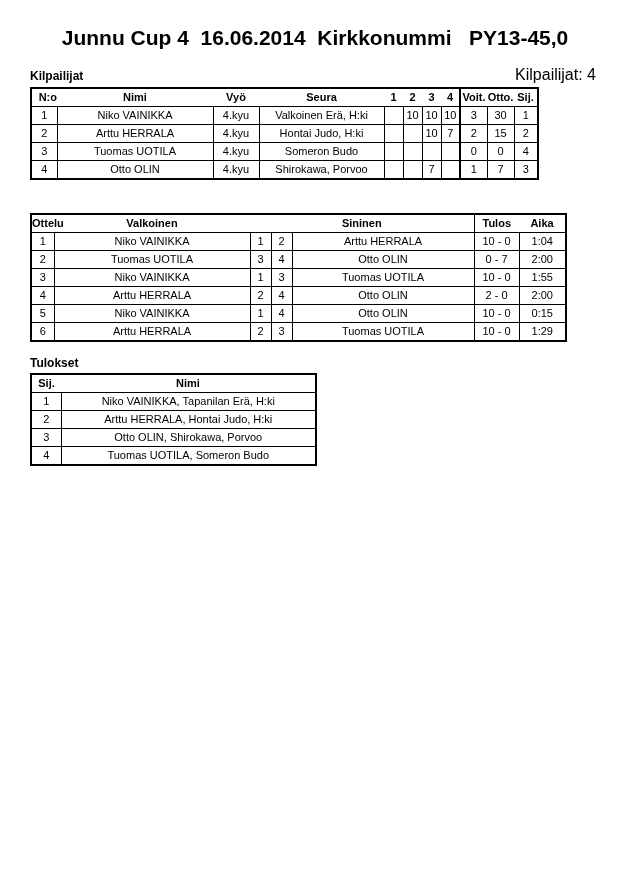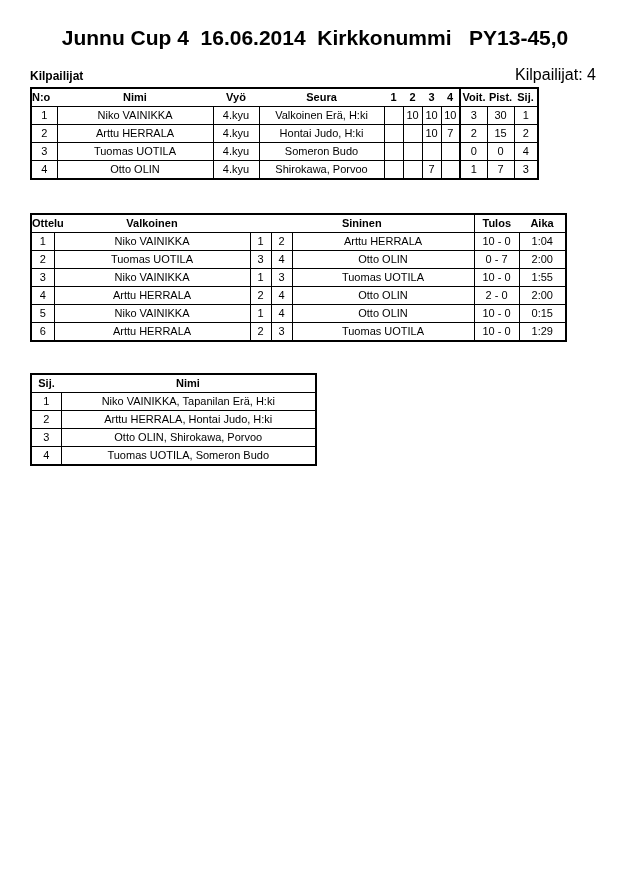--- a/index.html
+++ b/index.html
@@ -45,21 +45,21 @@
   }
   .tbl thead th{
     border:none;border-bottom:1px solid #000;
     font-weight:bold;overflow:visible;white-space:nowrap;
   }
   .tbl tbody td{
     border:1px solid #000;overflow:hidden;white-space:nowrap;
   }
   .c{text-align:center;}
   .l{text-align:center;padding-left:7px;}
-  .hl{text-align:left;padding-left:2px;}
+  .hl{text-align:right;padding-left:2px;}
   .thick-left{border-left:2px solid #000 !important;}
   .thin-left{border-left:1px solid #000 !important;}
 </style>
 </head>
 <body>
 
 <div class="page">
 
   <div class="doc-title">Junnu Cup 4  16.06.2014  Kirkkonummi   PY13-45,0</div>
   <div class="count-label">Kilpailijat: 4</div>
@@ -84,21 +84,21 @@
       <tr>
         <th class="hl">N:o</th>
         <th class="c">Nimi</th>
         <th class="c">Vyö</th>
         <th class="c">Seura</th>
         <th class="c">1</th>
         <th class="c">2</th>
         <th class="c">3</th>
         <th class="c">4</th>
         <th class="c thick-left">Voit.</th>
-        <th class="c">Pist.</th>
+        <th class="c">Otto.</th>
         <th class="c">Sij.</th>
       </tr>
     </thead>
     <tbody>
       <tr>
         <td class="c">1</td>
         <td class="l">Niko VAINIKKA</td>
         <td class="c">4.kyu</td>
         <td class="l">Valkoinen Erä, H:ki</td>
         <td class="c"></td>
@@ -222,20 +222,21 @@
         <td class="l">Arttu HERRALA</td>
         <td class="c">2</td>
         <td class="c">3</td>
         <td class="l">Tuomas UOTILA</td>
         <td class="c">10 - 0</td>
         <td class="c">1:29</td>
       </tr>
     </tbody>
   </table>
 
+  <div class="sec-label" id="lab-results">Tulokset</div>
 
   <table class="tbl" id="results-table">
     <colgroup>
       <col style="width:30px">
         <col style="width:255px">
     </colgroup>
     <thead>
       <tr>
         <th class="c">Sij.</th>
         <th class="c">Nimi</th>

